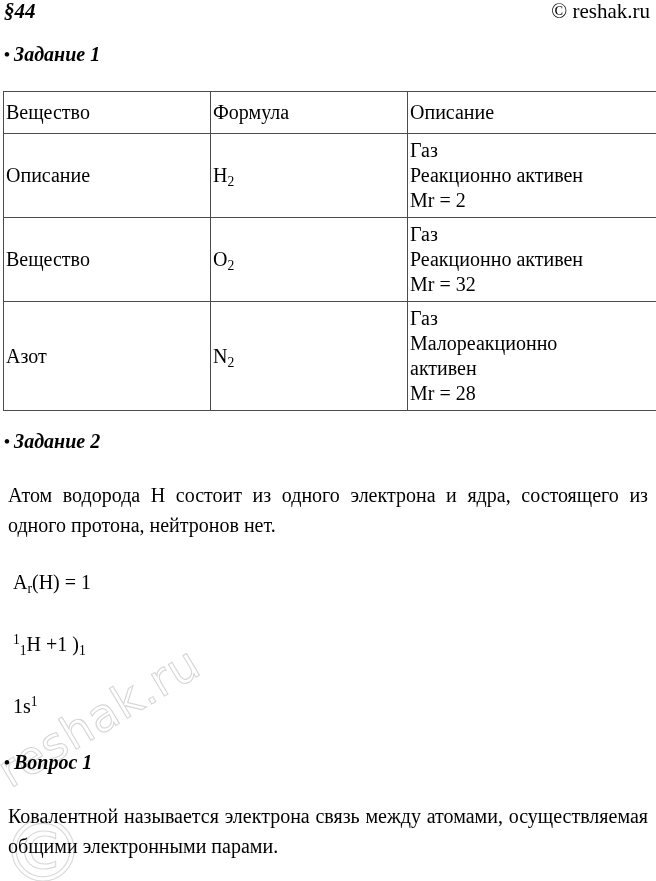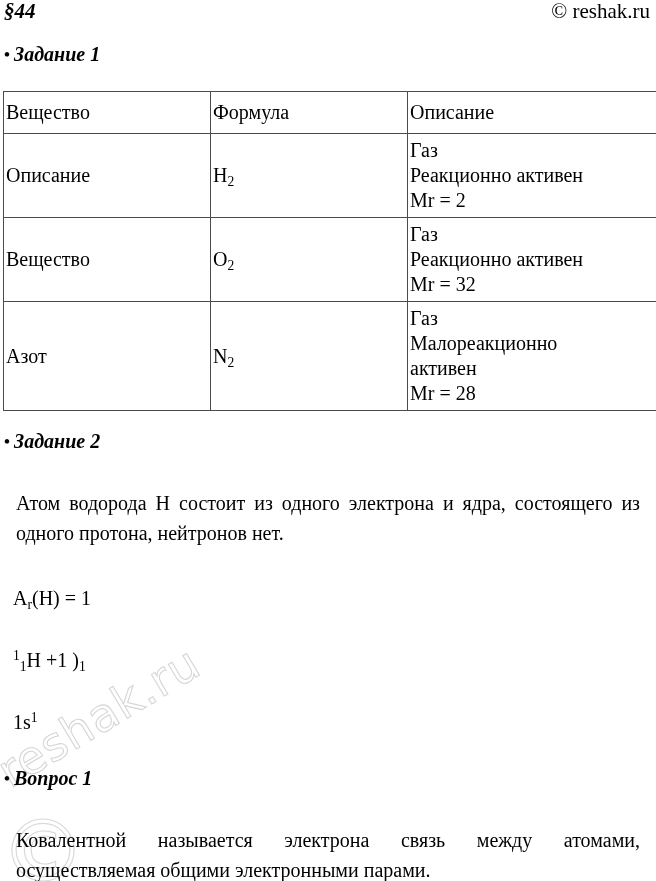--- a/index.html
+++ b/index.html
@@ -131,21 +131,21 @@
   sub { font-size: 0.68em; line-height: 0; vertical-align: -0.28em; }
   sup { font-size: 0.68em; line-height: 0; vertical-align: 0.52em; }
 
   
   .para {
     position: relative;
     z-index: 2;
     font-size: 20px;
     line-height: 30px;
     text-align: justify;
-    margin: 12px;
+    margin: 4px;
     padding: 0 2px 0 2px;
   }
   .formula-line {
     position: relative;
     z-index: 2;
     font-size: 20px;
     line-height: 30px;
     margin: 9px;
     padding: 0 0 0 2px;
     white-space: pre;

